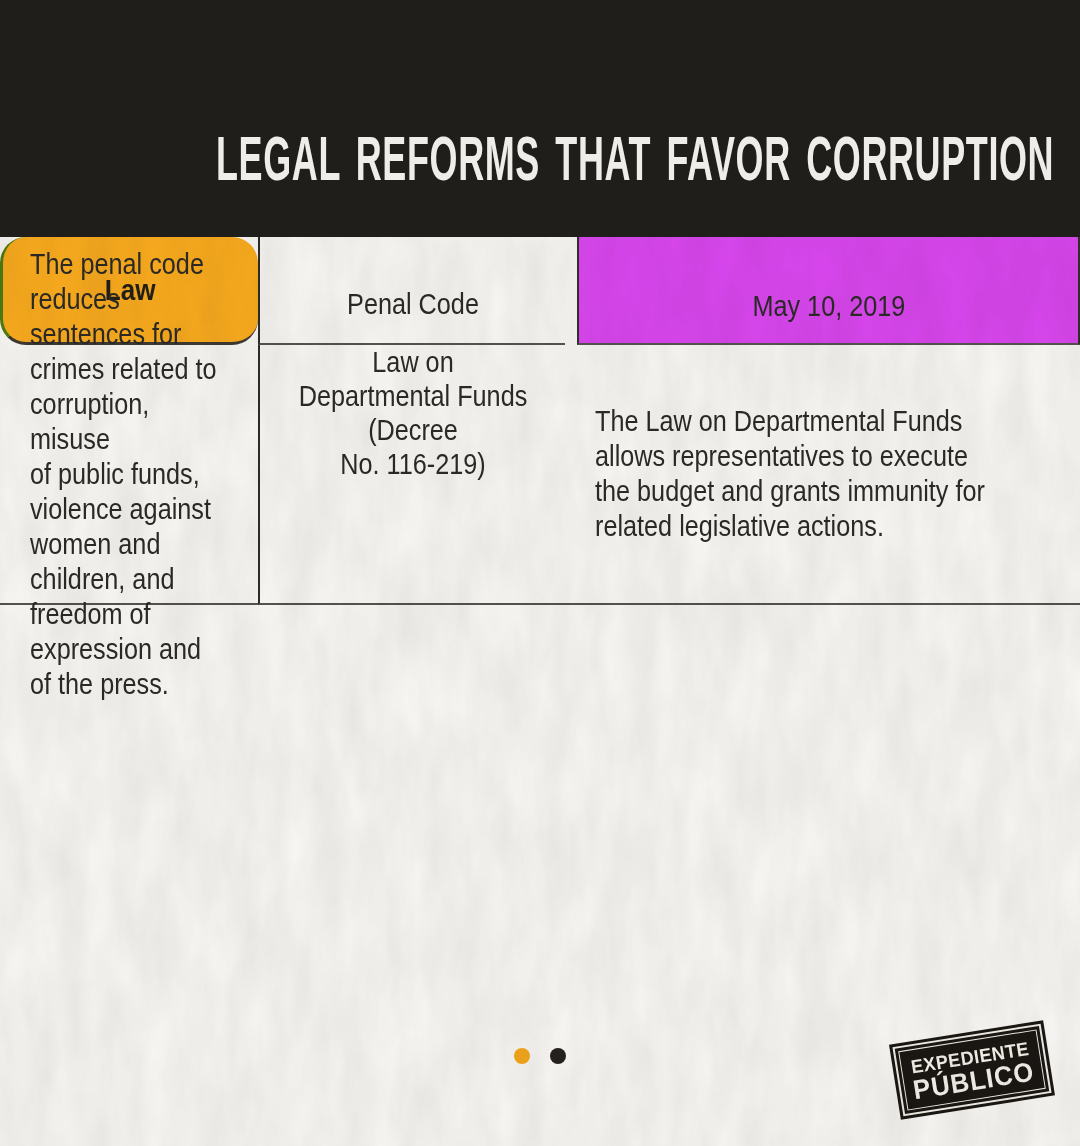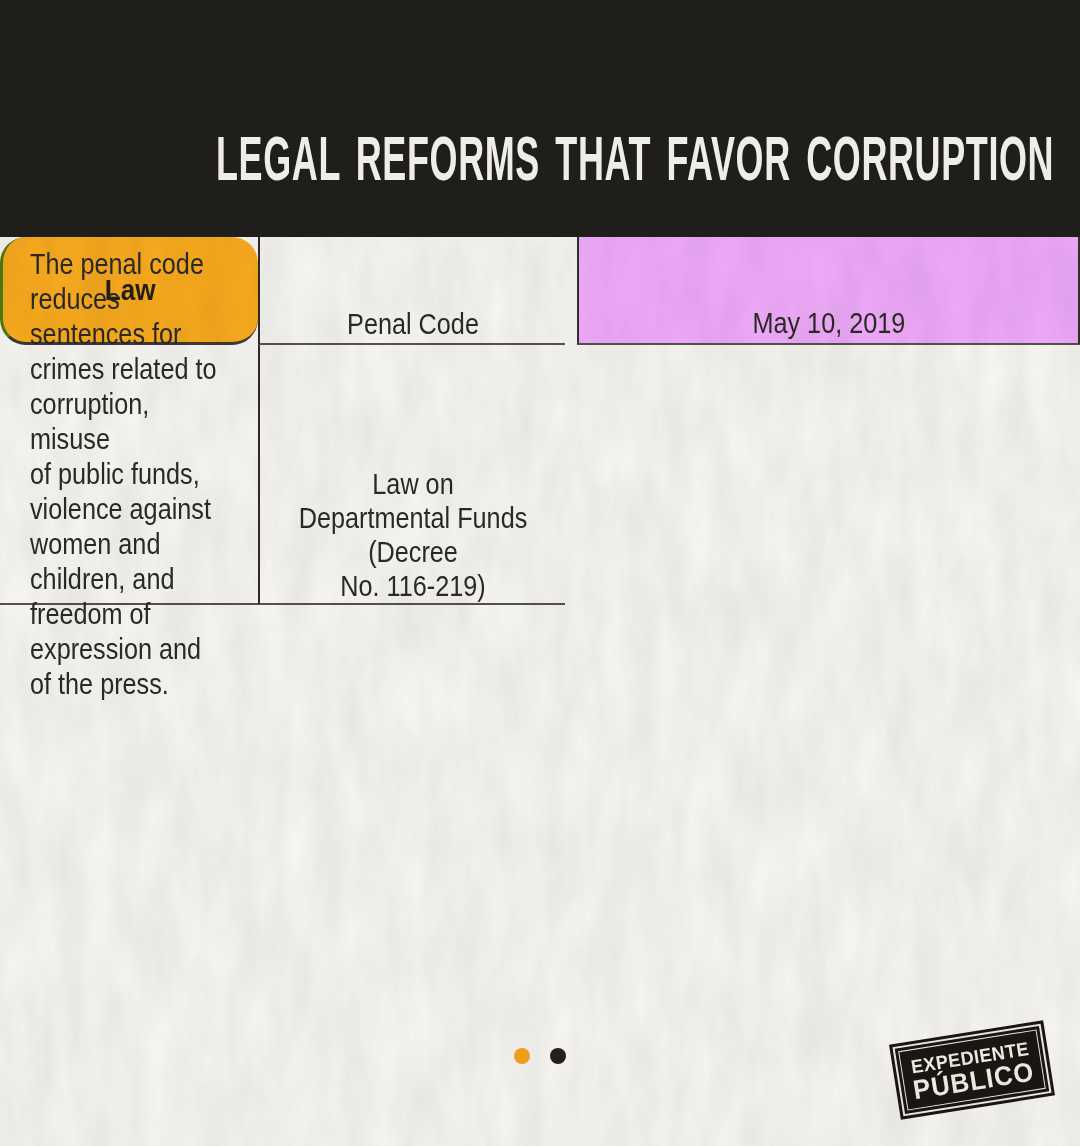--- a/index.html
+++ b/index.html
@@ -45,28 +45,28 @@
   .hlabel {
     font-weight:bold; font-size:30px; color:#231F17;
     line-height:37px; text-align:center;
     transform:scaleX(0.87); transform-origin:center center;
   }
   .hc.c3 .hlabel { width:262px; }
 
   .bc { border-bottom:2px solid #56534F; position:relative; }
   .bc.c1 {
     border-left:2px solid #2F2C28;
-    display:flex; align-items:flex-end; justify-content:center;
+    display:flex; align-items:flex-start; justify-content:center;
   }
-  .bc.c1.r1 { align-items:flex-start; padding-top:70px; box-sizing:border-box; }
+  .bc.c1.r1 { align-items:flex-start; padding-top:50px; box-sizing:border-box; }
   .bc.c2 {
-    background:#f0abfc;
+    background:#d946ef;
     border-left:2px solid #33302C; border-right:2px solid #33302C;
     display:flex; justify-content:center; align-items:flex-start;
-    padding-top:69px; box-sizing:border-box;margin-left:12px;
+    padding-top:52px; box-sizing:border-box;margin-left:12px;
   }
   .bc.c3 { display:flex; align-items:center; padding-left:30px; box-sizing:border-box; }
 
   .cellText { font-size:29px; color:#2B2A27; white-space:pre-line; }
   .law {
     line-height:34px; text-align:center;
     width:290px; transform:scaleX(0.87); transform-origin:center top;
   }
   .date {
     line-height:34px; white-space:nowrap;
@@ -132,20 +132,26 @@
 women and children, and freedom of
 expression and of the press.</div>
     </div>
 
     <div class="bc c1 r2">
       <div class="cellText law">Law on
 Departmental Funds
 (Decree
 No. 116-219)</div>
     </div>
+    <div class="bc c3 r2">
+      <div class="cellText challenge">The Law on Departmental Funds
+allows representatives to execute
+the budget and grants immunity for
+related legislative actions.</div>
+    </div>
 
 
   </div>
 
   <div class="dots">
     <div class="dot dot-active"></div>
     <div class="dot dot-inactive"></div>
   </div>
 
   <div class="stamp">

